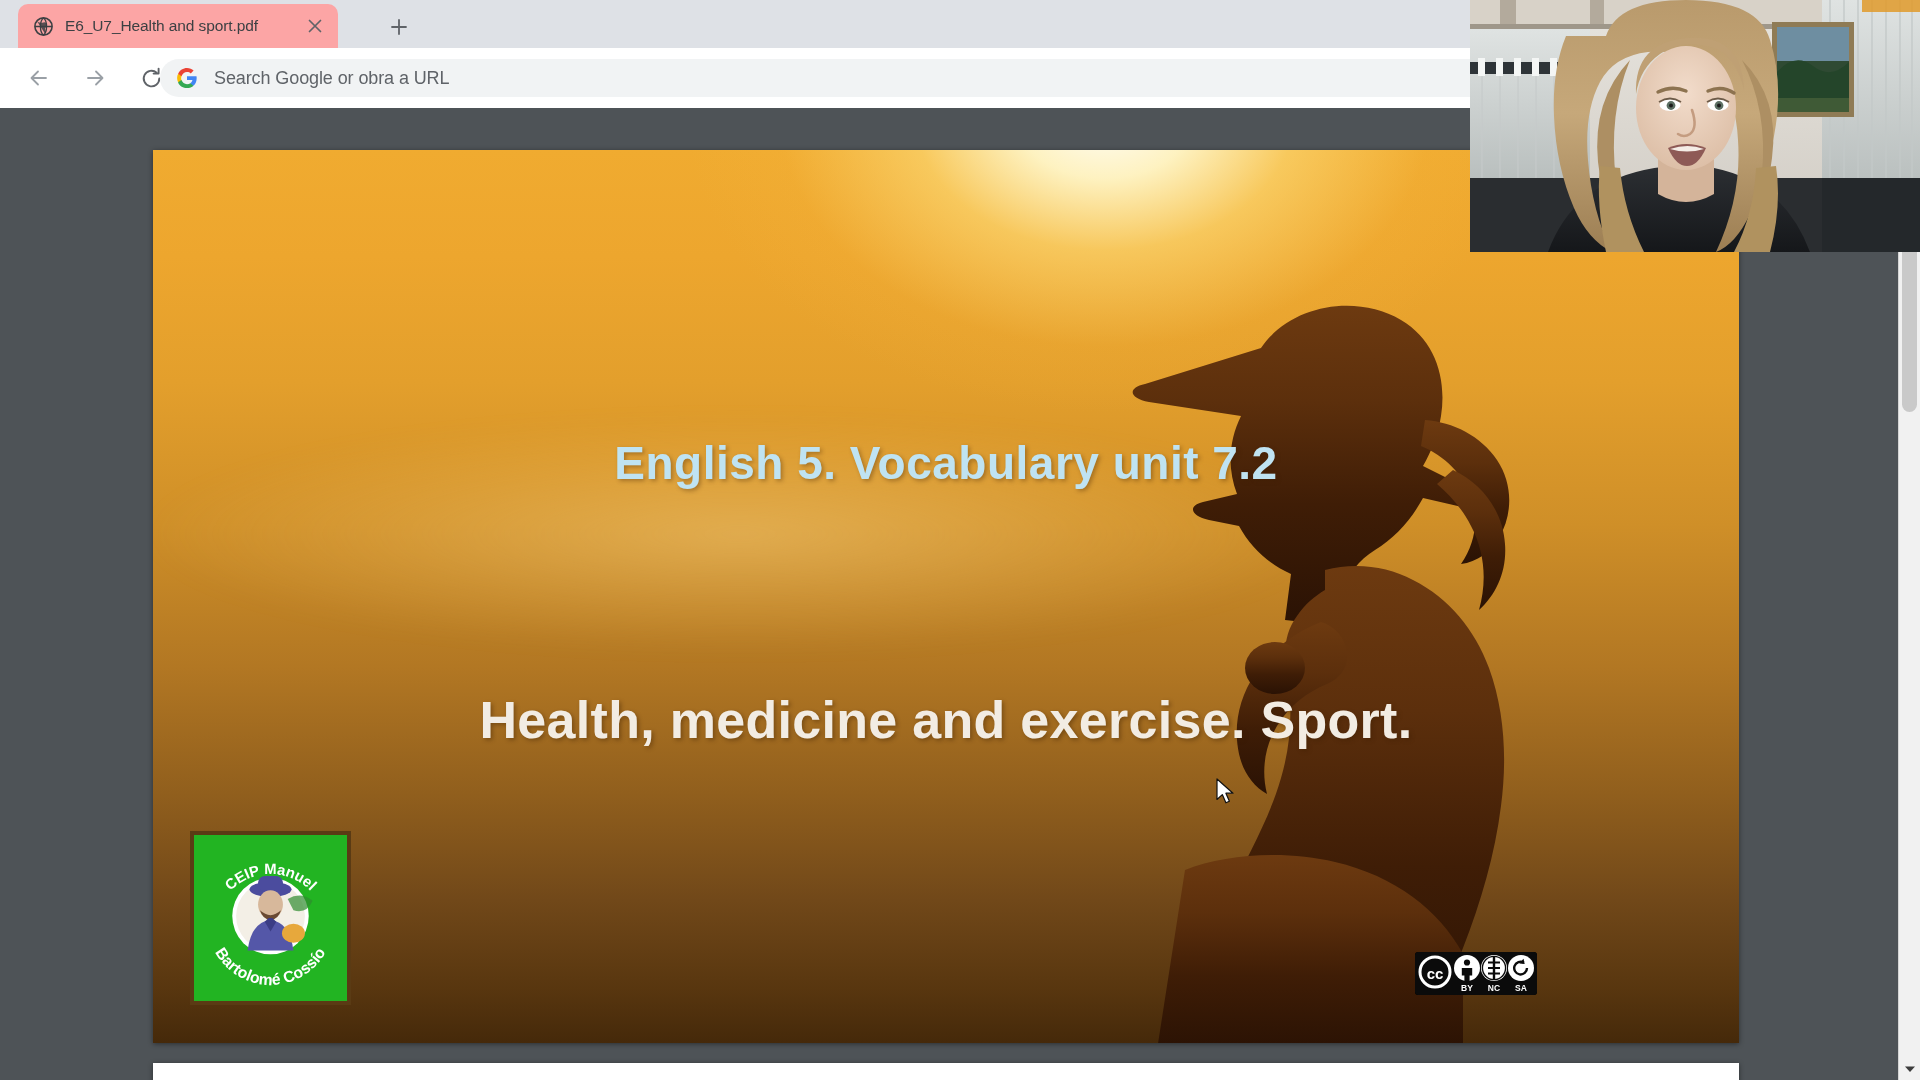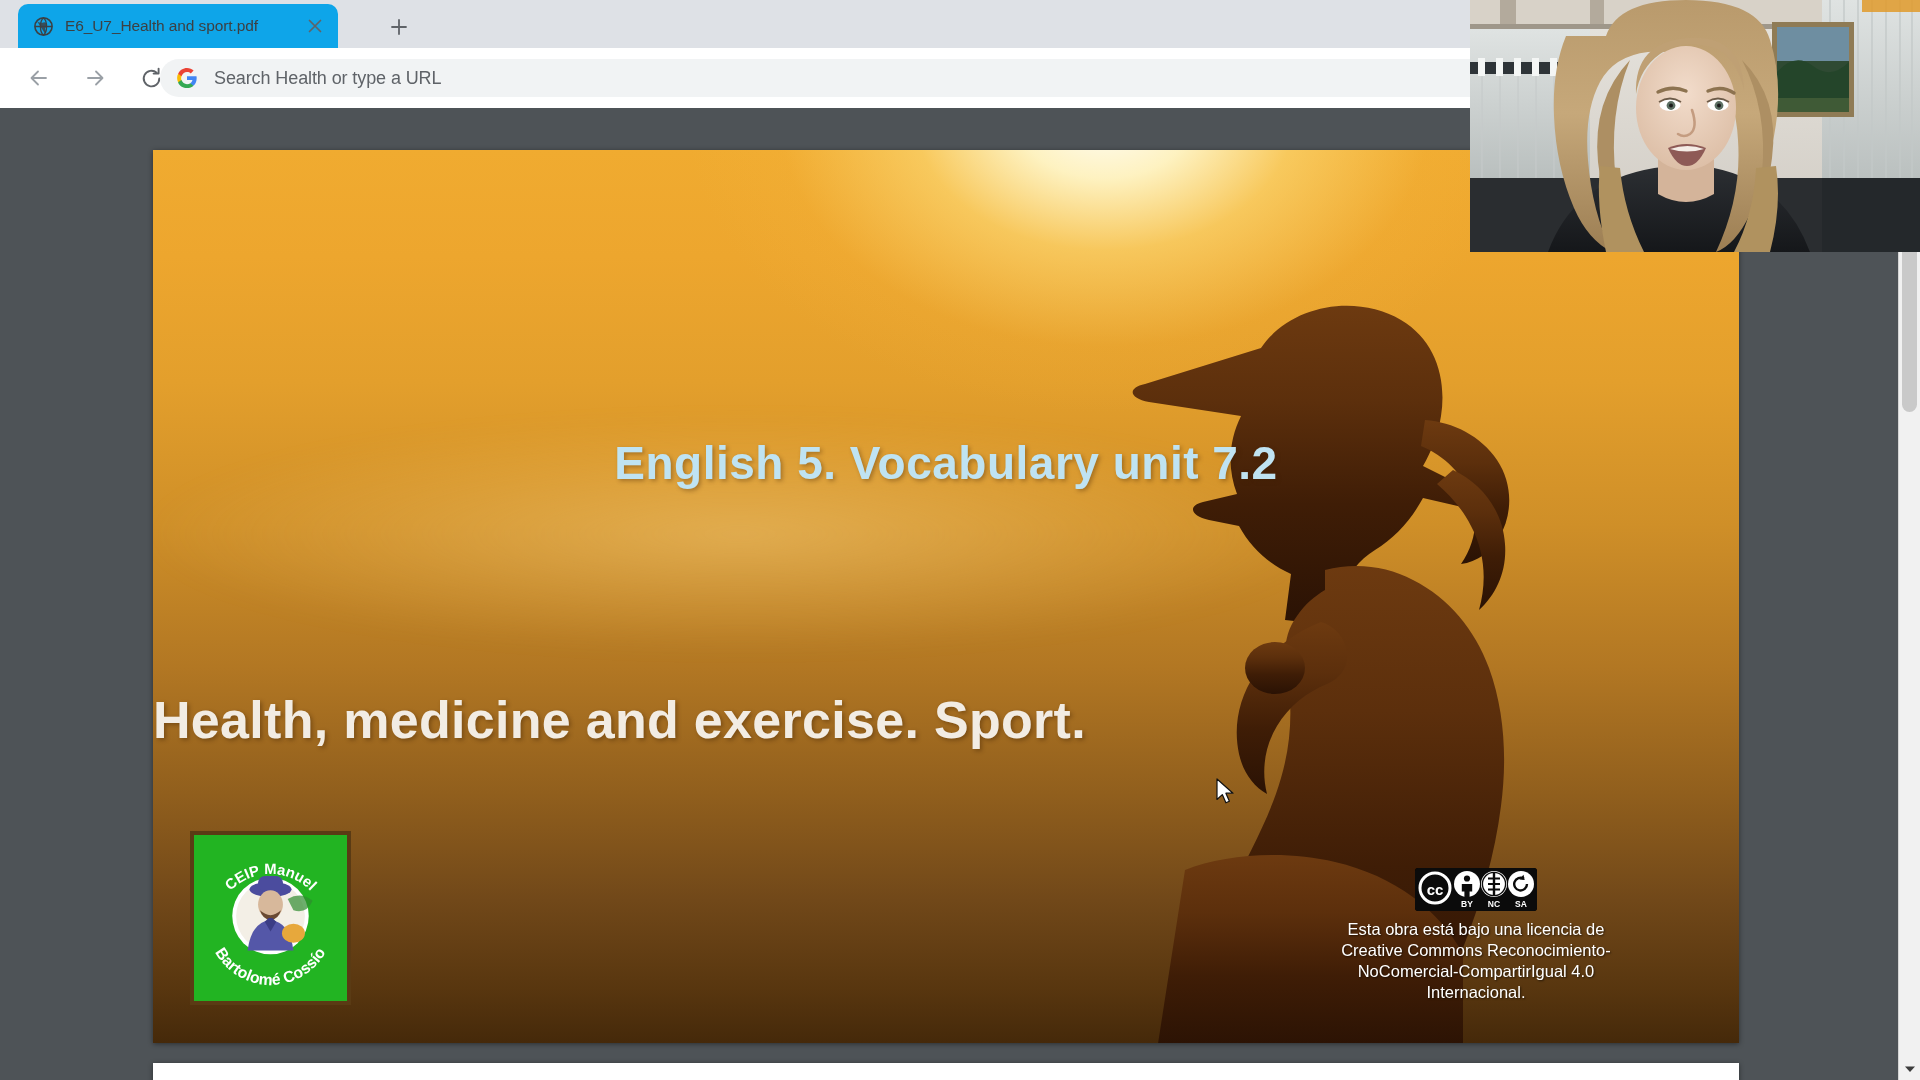--- a/index.html
+++ b/index.html
@@ -12,21 +12,21 @@
 
   
   #browser-chrome { position: absolute; top:0; left:0; width:1920px; height:108px; }
 
   #tab-strip {
     position: absolute; top:0; left:0; width:1920px; height:48px;
     background: #dee1e6;
   }
   #tab-active {
     position: absolute; top:4px; left:18px; width:320px; height:44px;
-    background:#0ea5e9; border-radius:10px 10px 0 0;
+    background:#fca5a5; border-radius:10px 10px 0 0;
     display:flex; align-items:center; padding:0 10px 0 16px;
   }
   #tab-favicon {
     width:19px; height:19px; flex:0 0 19px; margin-right:12px;
     position:relative;
   }
   #tab-favicon svg { display:block; }
   #tab-title {
     flex:1 1 auto; font-size:15.5px; color:#3c4043;
     white-space:nowrap; overflow:hidden; text-overflow:ellipsis;
@@ -114,20 +114,21 @@
     position:absolute; left:0; right:0; top:286px;
     text-align:center;
     font-size:46px; font-weight:bold;
     color:#bfe3f2;
     letter-spacing:0.5px;
     text-shadow: 2px 2px 4px rgba(60,30,0,.35);
     font-family:"Liberation Sans", sans-serif;
   }
   #slide-subtitle {
     position:absolute; left:0; right:0; top:540px;
+    text-align:center;
     font-size:52px; font-weight:bold;
     color:#f2ece3;
     letter-spacing:0.3px;
     text-shadow: 2px 2px 4px rgba(60,30,0,.40);
   }
 
   
   #school-logo {
     position:absolute; left:37px; bottom:38px;
     width:161px; height:174px;
@@ -242,21 +243,21 @@
 
     <div id="omnibox">
       <span id="omnibox-google-icon">
         <svg width="22" height="22" viewBox="0 0 48 48">
           <path fill="#4285F4" d="M45.1 24.5c0-1.6-.1-3.1-.4-4.5H24v8.5h11.8c-.5 2.7-2 5-4.3 6.6v5.5h7c4.1-3.8 6.6-9.4 6.6-16.1z"></path>
           <path fill="#34A853" d="M24 46c5.8 0 10.7-1.9 14.3-5.2l-7-5.5c-1.9 1.3-4.4 2.1-7.3 2.1-5.6 0-10.4-3.8-12.1-8.9H4.7v5.6C8.3 41.3 15.6 46 24 46z"></path>
           <path fill="#FBBC05" d="M11.9 28.5c-.4-1.3-.7-2.7-.7-4.1s.3-2.8.7-4.1v-5.6H4.7C3.2 17.6 2.4 20.7 2.4 24s.8 6.4 2.3 9.2l7.2-4.7z"></path>
           <path fill="#EA4335" d="M24 10.8c3.2 0 6 1.1 8.2 3.2l6.2-6.2C34.7 4.3 29.8 2 24 2 15.6 2 8.3 6.7 4.7 14.7l7.2 5.6c1.7-5.1 6.5-9.5 12.1-9.5z"></path>
         </svg>
       </span>
-      <span id="omnibox-placeholder">Search Health or type a URL</span>
+      <span id="omnibox-placeholder">Search Google or obra a URL</span>
     </div>
   </div>
 </div>
 
 <div id="pdf-viewer">
 
   <div id="pdf-page-1">
 
     <div id="slide-bg"></div>
     <div id="slide-haze"></div>
@@ -375,26 +376,20 @@
         <path d="M73 10.5 h12 M73 16 h12 M73 21.5 h12" stroke="#0b0b0b" stroke-width="2.2"></path>
         <path d="M79 5 v22" stroke="#0b0b0b" stroke-width="2.4"></path>
         <circle cx="79" cy="16" r="11.6" fill="none" stroke="#0b0b0b" stroke-width="1.4"></circle>
         <text x="79" y="39" font-family="Liberation Sans, sans-serif" font-size="8.5" font-weight="bold" fill="#ffffff" text-anchor="middle">NC</text>
 
         <circle cx="106" cy="16" r="13" fill="#ffffff"></circle>
         <path d="M112 16 a6.4 6.4 0 1 1 -3.2 -5.5" fill="none" stroke="#0b0b0b" stroke-width="2.4"></path>
         <path d="M108.5 6.8 l1.2 5.3 l-5.4 -0.6 z" fill="#0b0b0b"></path>
         <text x="106" y="39" font-family="Liberation Sans, sans-serif" font-size="8.5" font-weight="bold" fill="#ffffff" text-anchor="middle">SA</text>
       </svg>
-      <div id="cc-text">
-        <div>Esta obra está bajo una licencia de</div>
-        <div>Creative Commons Reconocimiento-</div>
-        <div>NoComercial-CompartirIgual 4.0</div>
-        <div>Internacional.</div>
-      </div>
     </div>
   </div>
 
   <div id="pdf-page-2"></div>
 </div>
 
 <div id="pdf-scrollbar">
   <div id="pdf-scrollbar-thumb"></div>
   <div id="pdf-scroll-down">
     <svg width="12" height="9" viewBox="0 0 12 9">

